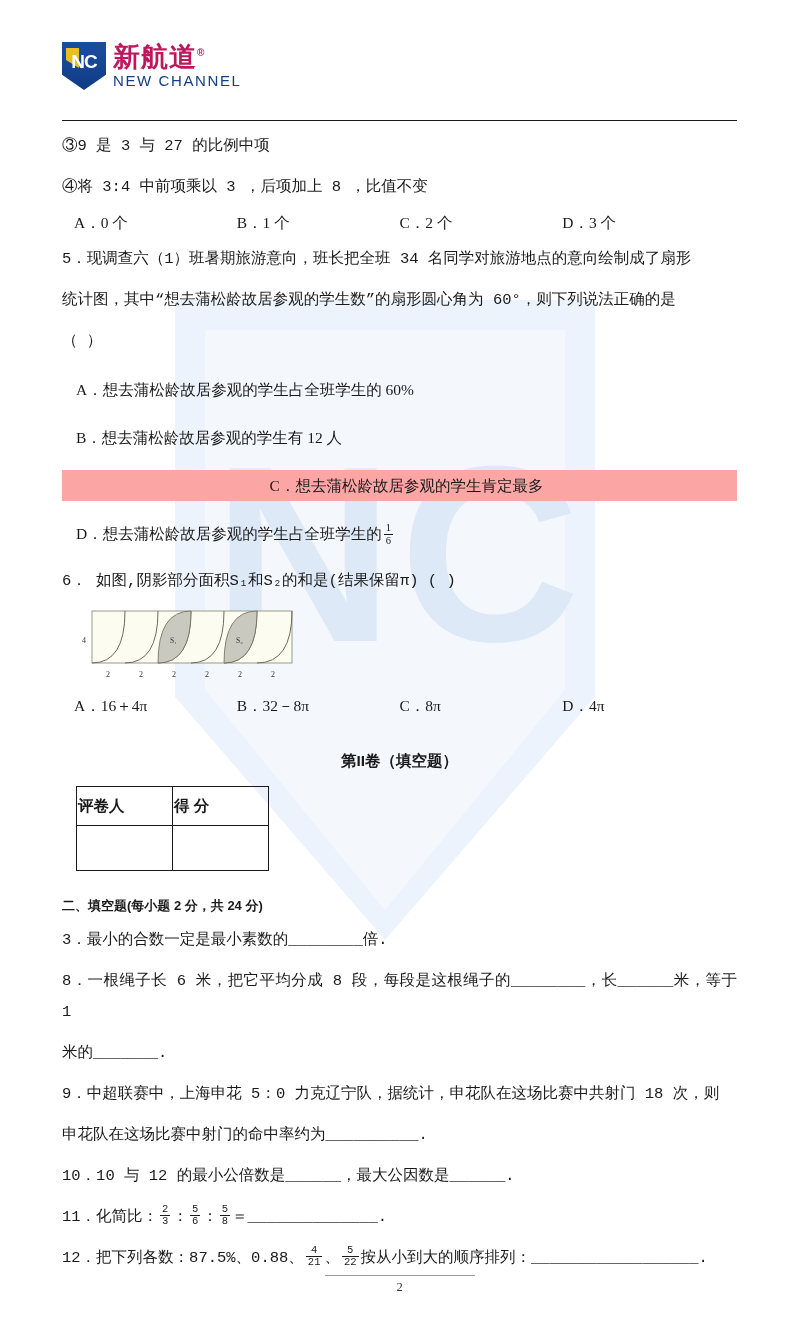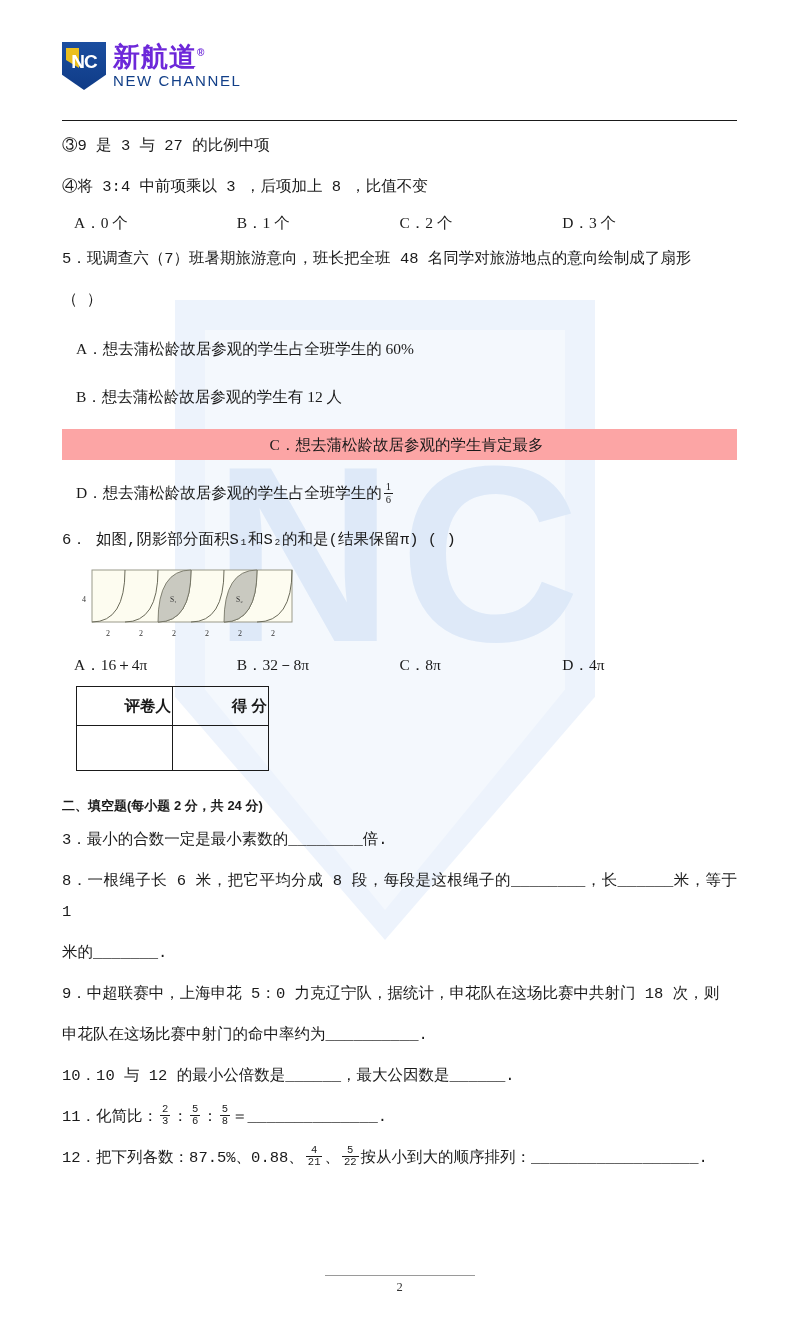--- a/index.html
+++ b/index.html
@@ -106,21 +106,21 @@
     background: #f5c518;
     clip-path: polygon(0 0, 100% 0, 100% 100%, 0 60%);
     opacity: .95;
   }
   .logo-mark span { position: relative; z-index: 2; }
   .logo-text { line-height: 1.05; }
   .logo-cn {
     font-family: "Liberation Sans", sans-serif;
     font-weight: bold;
     font-size: 27px;
-    color: #6d28d9;
+    color: #be185d;
     letter-spacing: 1px;
     position: relative;
   }
   .logo-cn sup { font-size: 10px; vertical-align: super; }
   .logo-en {
     font-family: "Liberation Sans", sans-serif;
     font-size: 15px;
     color: #123f88;
     letter-spacing: 1.6px;
     margin-top: 2px;
@@ -180,21 +180,21 @@
     margin: 34px 0 14px 0;
   }
   .score-table {
     border-collapse: collapse;
     margin: 10px 0 0 14px;
   }
   .score-table td {
     border: 1.5px solid #1a1a1a;
     width: 93px;
     height: 36px;
-    text-align: right;
+    text-align: left;
     font-family: "Liberation Sans", sans-serif;
     font-weight: bold;
     font-size: 15.5px;
   }
   .score-table tr.empty td { height: 42px; }
   .section-heading {
     font-family: "Liberation Sans", sans-serif;
     font-weight: bold;
     font-size: 13px;
     margin: 26px 0 10px 0;
@@ -248,21 +248,22 @@
     <div class="para">③9 是 3 与 27 的比例中项</div>
     <div class="para">④将 3:4 中前项乘以 3 ，后项加上 8 ，比值不变</div>
 
     <div class="choices">
       <div>A．0 个</div>
       <div>B．1 个</div>
       <div>C．2 个</div>
       <div>D．3 个</div>
     </div>
 
-    <div class="para">5．现调查六（7）班暑期旅游意向，班长把全班 48 名同学对旅游地点的意向绘制成了扇形</div>
+    <div class="para">5．现调查六（1）班暑期旅游意向，班长把全班 34 名同学对旅游地点的意向绘制成了扇形</div>
+    <div class="para">统计图，其中“想去蒲松龄故居参观的学生数”的扇形圆心角为 60°，则下列说法正确的是</div>
     <div class="para">（        ）</div>
 
     <div class="opt-line">A．想去蒲松龄故居参观的学生占全班学生的 60%</div>
     <div class="opt-line">B．想去蒲松龄故居参观的学生有 12 人</div>
     <div class="opt-line hl">C．想去蒲松龄故居参观的学生肯定最多</div>
     <div class="opt-line">
       <span>D．想去蒲松龄故居参观的学生占全班学生的</span><span class="frac"><span class="num">1</span><span class="den">6</span></span>
     </div>
 
     <div class="para">6． 如图,阴影部分面积S₁和S₂的和是(结果保留π) (            )</div>
@@ -290,20 +291,21 @@
       </svg>
     </div>
 
     <div class="choices">
       <div>A．16＋4π</div>
       <div>B．32－8π</div>
       <div>C．8π</div>
       <div>D．4π</div>
     </div>
 
+    <div class="part-title">第II卷（填空题）</div>
 
     <table class="score-table">
       <tbody>
           <tr>
         <td>评卷人</td>
         <td>得    分</td>
       </tr>
       <tr class="empty">
         <td></td>
         <td></td>

